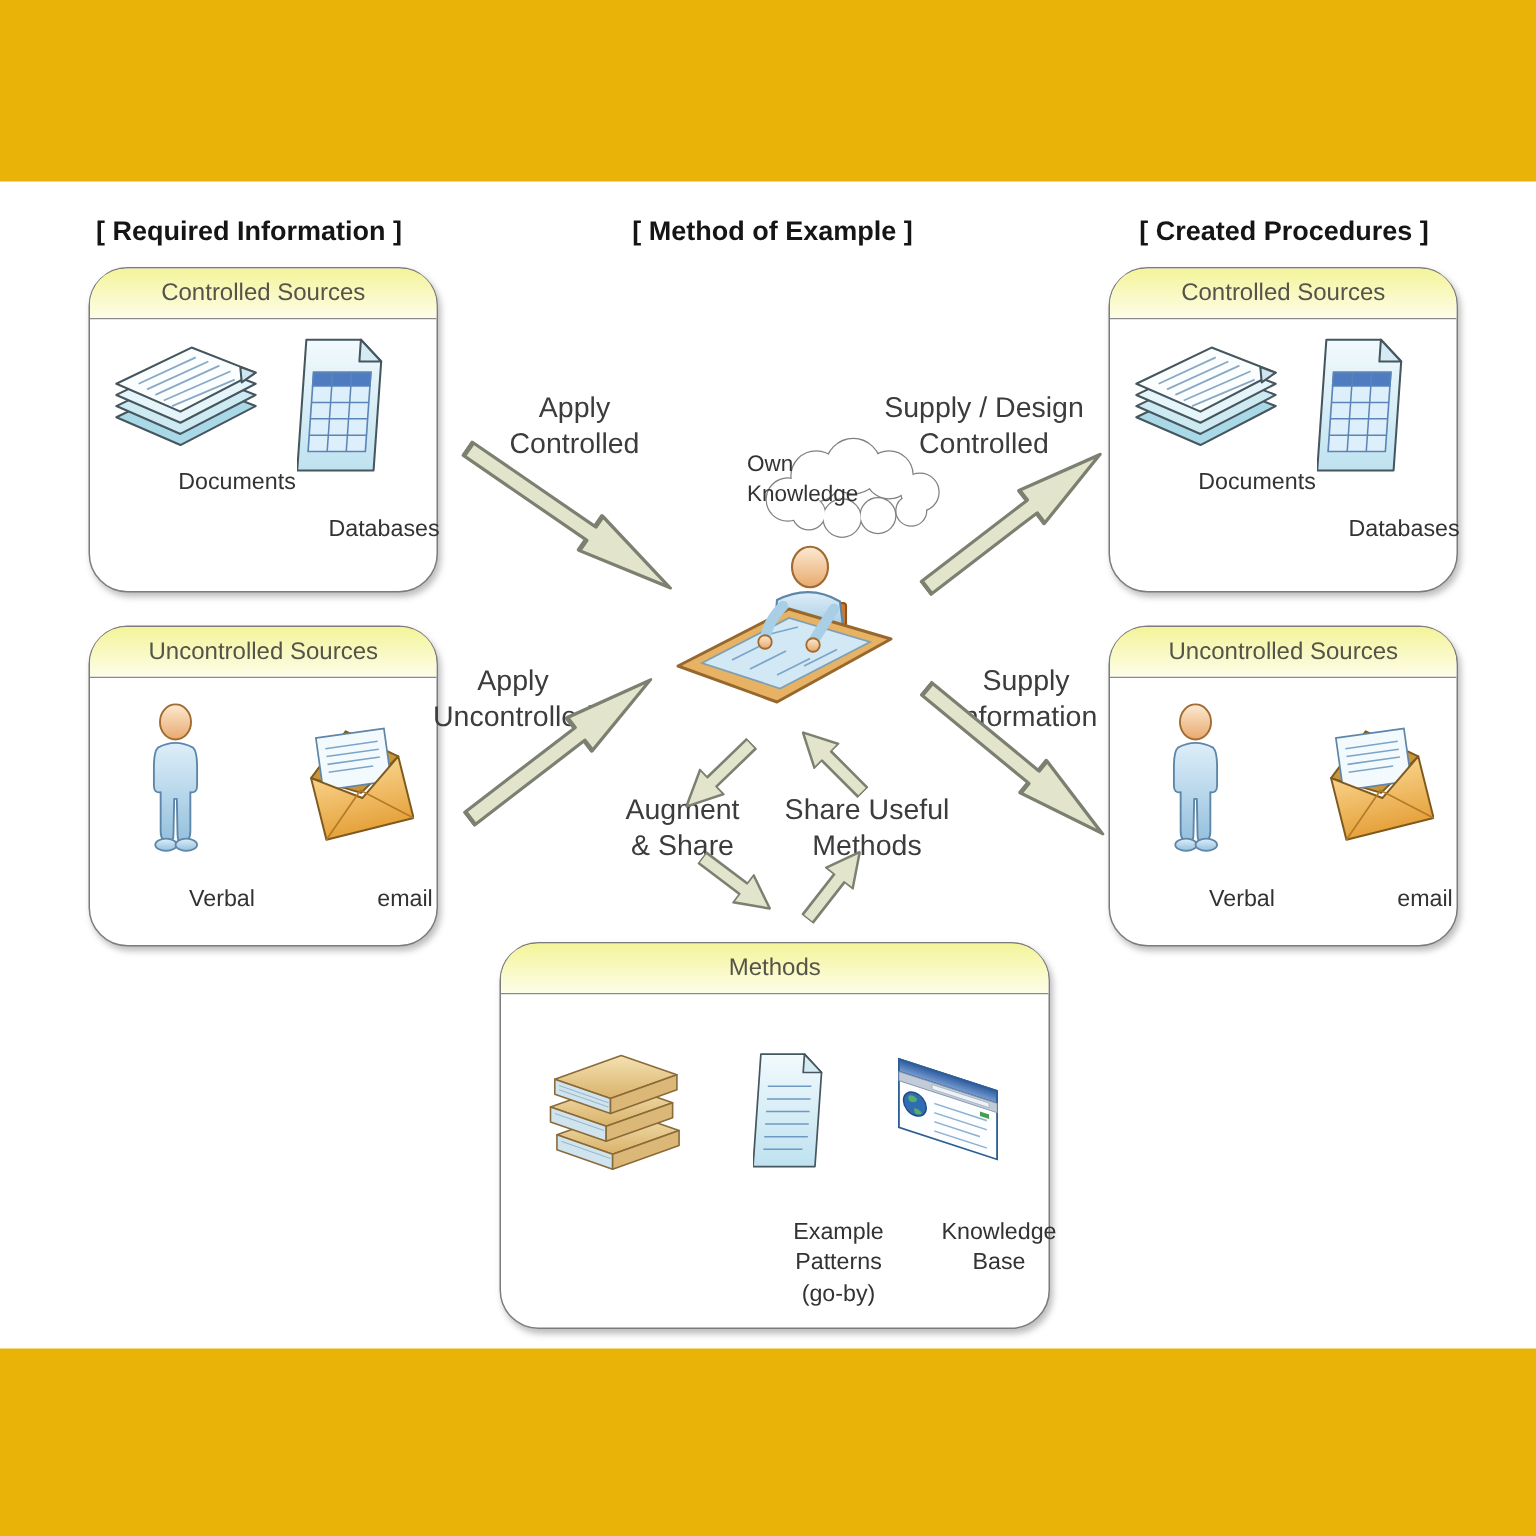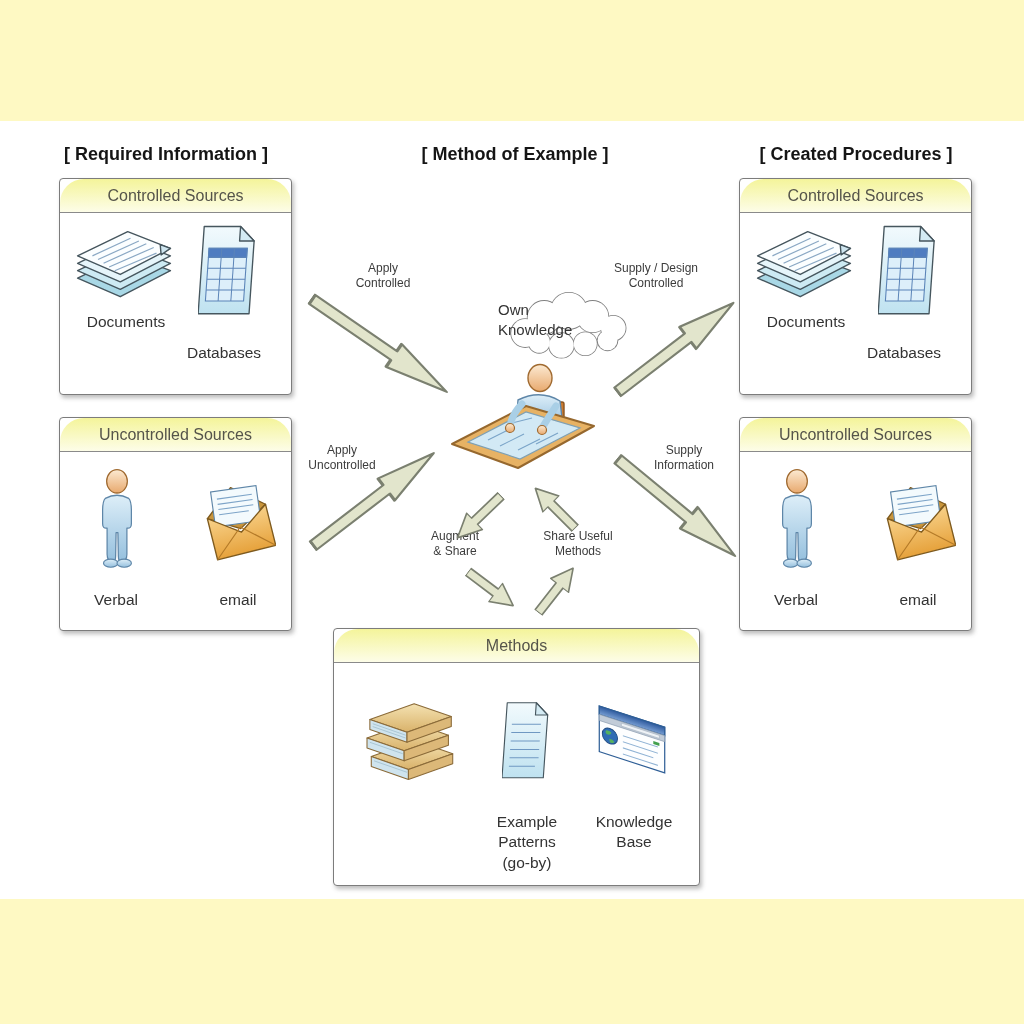--- a/index.html
+++ b/index.html
@@ -1,30 +1,30 @@
 <!DOCTYPE html>
 <html><head>
 <meta charset="utf-8">
 <style>
   html,body{margin:0;padding:0;background:#000;}
-  #stage{position:relative;width:1024px;height:1024px;background:#fef9c3;overflow:hidden;
+  #stage{position:relative;width:1024px;height:1024px;background:#eab308;overflow:hidden;
          font-family:"Liberation Sans",sans-serif;}
   #canvas{position:absolute;left:0;top:121px;width:1024px;height:778px;background:#fff;}
   .ttl{position:absolute;transform:translateX(-50%);font-weight:bold;font-size:18px;
        color:#151515;white-space:nowrap;}
-  .srcbox{position:absolute;background:#fff;border:1.6px solid #7c7c7c;border-radius:4px;
+  .srcbox{position:absolute;background:#fff;border:1.6px solid #7c7c7c;border-radius:26px;
           box-shadow:2px 3px 4px rgba(110,110,110,.45);}
   .boxhdr{position:absolute;left:0;right:0;top:0;height:33px;
           border-bottom:1.5px solid #8a8a8a;border-radius:24px 24px 0 0;
           background:linear-gradient(#f4f49a,#fdfde8);
           display:flex;align-items:center;justify-content:center;
           font-size:16px;color:#55544a;}
   .itemlabel{position:absolute;transform:translateX(-50%);font-size:15.5px;color:#333;
-             text-align:center;white-space:pre-line;line-height:1.32;}
-  .flowlbl{position:absolute;transform:translateX(-50%);font-size:12px;color:#3c3c3c;
+             text-align:center;white-space:pre-line;line-height:1.32;margin-left:32px;}
+  .flowlbl{position:absolute;transform:translateX(-50%);font-size:19px;color:#3c3c3c;
            text-align:center;white-space:pre-line;line-height:1.28;}
   .icon{position:absolute;}
   .icon svg{display:block;width:100%;height:100%;}
   .arrow{position:absolute;}
   .arrow svg{display:block;width:100%;height:100%;}
   .cloudwrap{position:absolute;}
   .cloudtxt{position:absolute;left:0;top:14px;width:100%;text-align:left;font-size:15px;
             color:#333;white-space:pre-line;line-height:1.3;}
 </style>
 </head>

